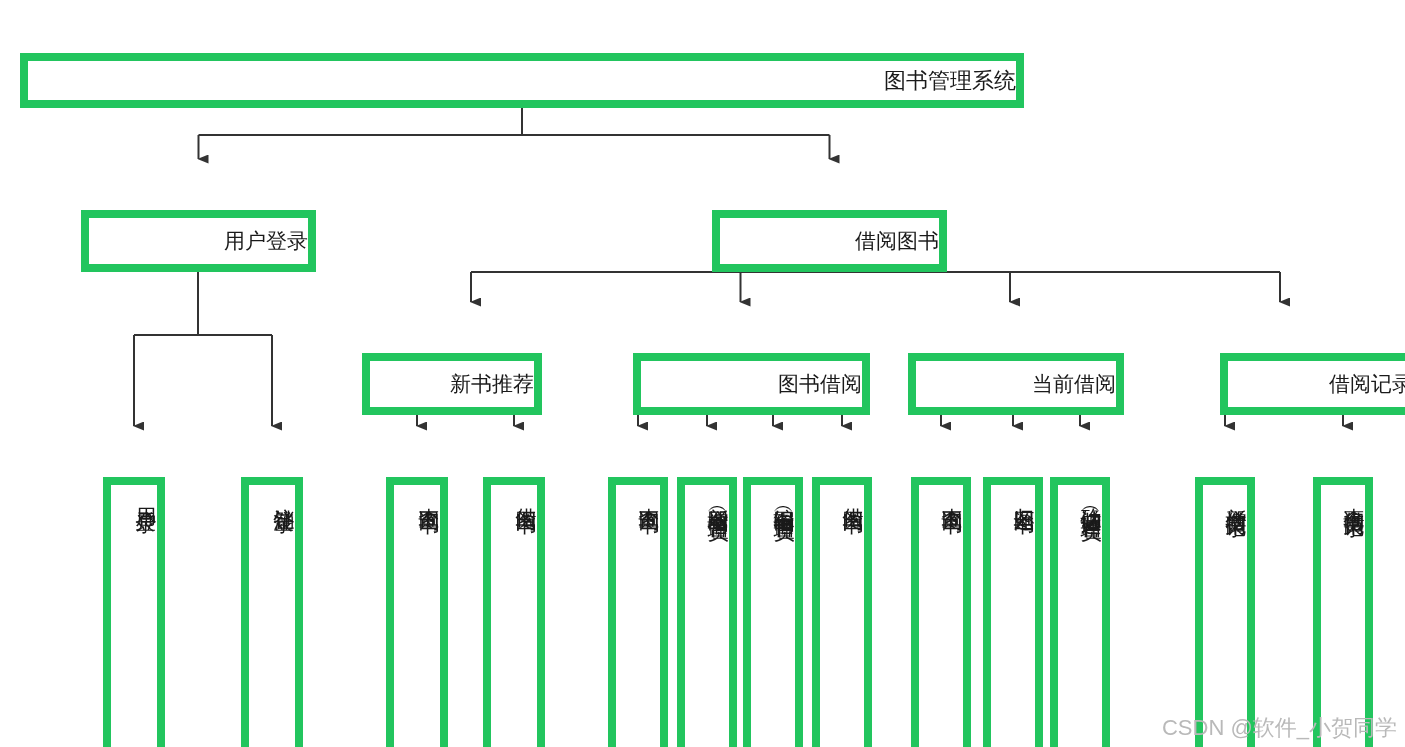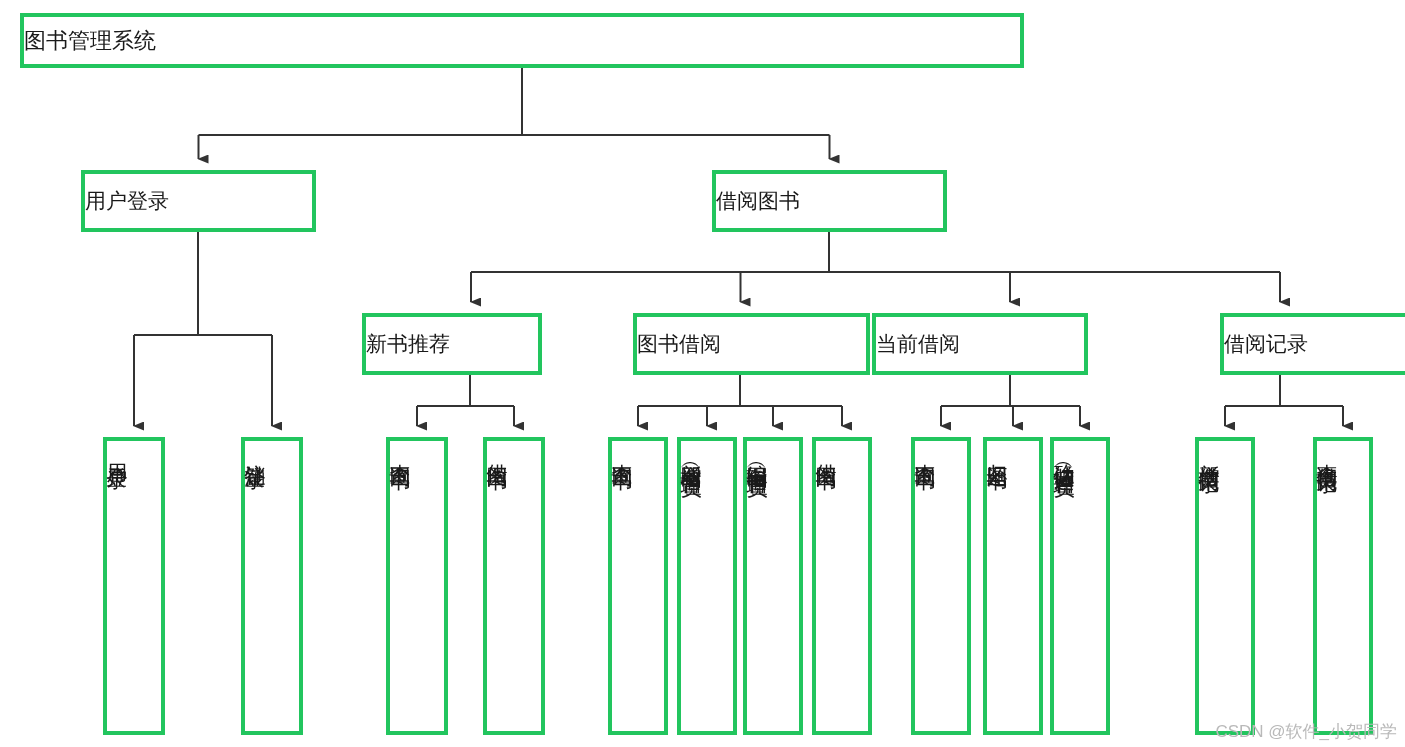--- a/index.html
+++ b/index.html
@@ -22,25 +22,26 @@
     left: 0;
     top: 0;
     width: 1405px;
     height: 747px;
     pointer-events: none;
   }
   .node {
     position: absolute;
     box-sizing: border-box;
     background: #ffffff;
-    border: 4px solid #22c55e;
+    border: 8px solid #22c55e;
     display: flex;
     align-items: center;
-    justify-content: flex-start;
+    justify-content: flex-end;
     z-index: 2;
+    margin-top: 40px;
   }
   .node-label {
     color: #1a1a1a;
     text-align: center;
     line-height: 1.15;
     white-space: nowrap;
   }
   .node.horizontal .node-label {
     font-size: 21px;
   }
@@ -55,21 +56,21 @@
     font-size: 21px;
     writing-mode: vertical-rl;
     text-orientation: upright;
     letter-spacing: 2px;
     line-height: 1;
   }
   #watermark {
     position: absolute;
     right: 8px;
     bottom: 4px;
-    font-size: 17px;
+    font-size: 22px;
     color: #b9b9b9;
     z-index: 5;
     white-space: nowrap;
   }
 </style>
 </head>
 <body>
 
 <div id="canvas">
 
@@ -125,21 +126,21 @@
       </div>
       <div class="node horizontal" style="left: 712px; top: 170px; width: 235px; height: 62px;">
         <span class="node-label">借阅图书</span>
       </div>
       <div class="node horizontal" style="left: 362px; top: 313px; width: 180px; height: 62px;">
         <span class="node-label">新书推荐</span>
       </div>
       <div class="node horizontal" style="left: 633px; top: 313px; width: 237px; height: 62px;">
         <span class="node-label">图书借阅</span>
       </div>
-      <div class="node horizontal" style="left: 872px; top: 313px; width: 216px; height: 62px;">
+      <div class="node horizontal" style="left: 908px; top: 313px; width: 216px; height: 62px;">
         <span class="node-label">当前借阅</span>
       </div>
       <div class="node horizontal" style="left: 1220px; top: 313px; width: 201px; height: 62px;">
         <span class="node-label">借阅记录</span>
       </div>
       <div class="node vertical" style="left: 103px; top: 437px; width: 62px; height: 298px;">
         <span class="node-label">用户登录</span>
       </div>
       <div class="node vertical" style="left: 241px; top: 437px; width: 62px; height: 298px;">
         <span class="node-label">注销登录</span>

